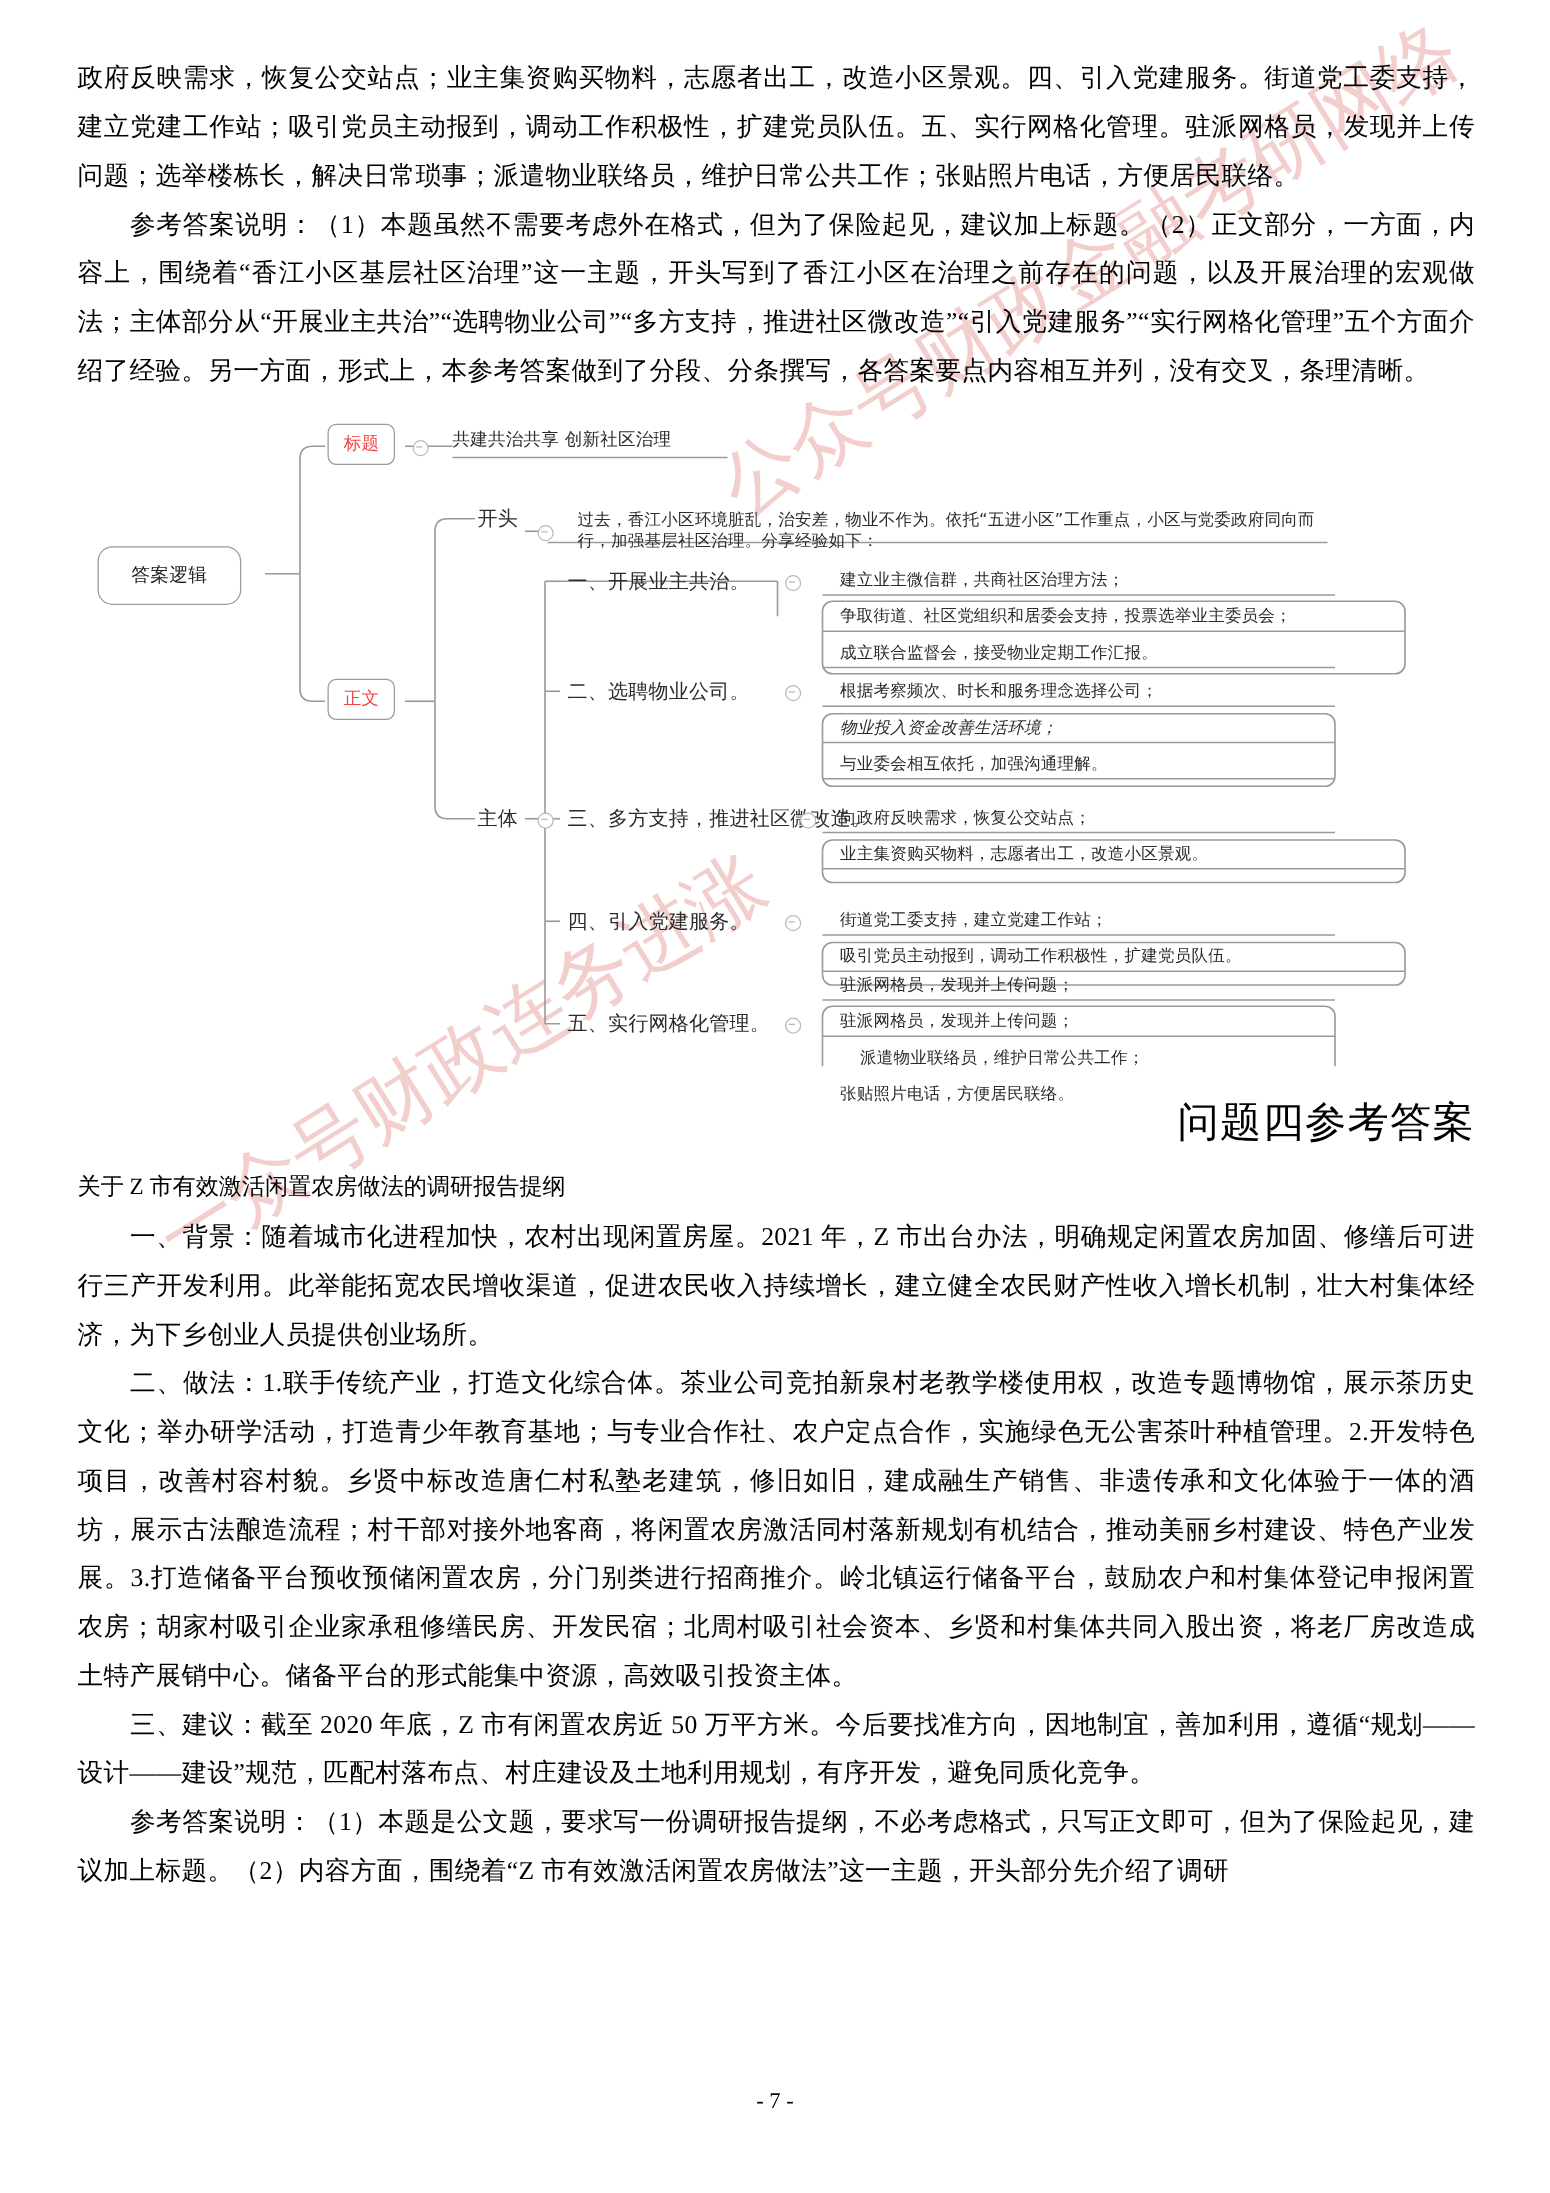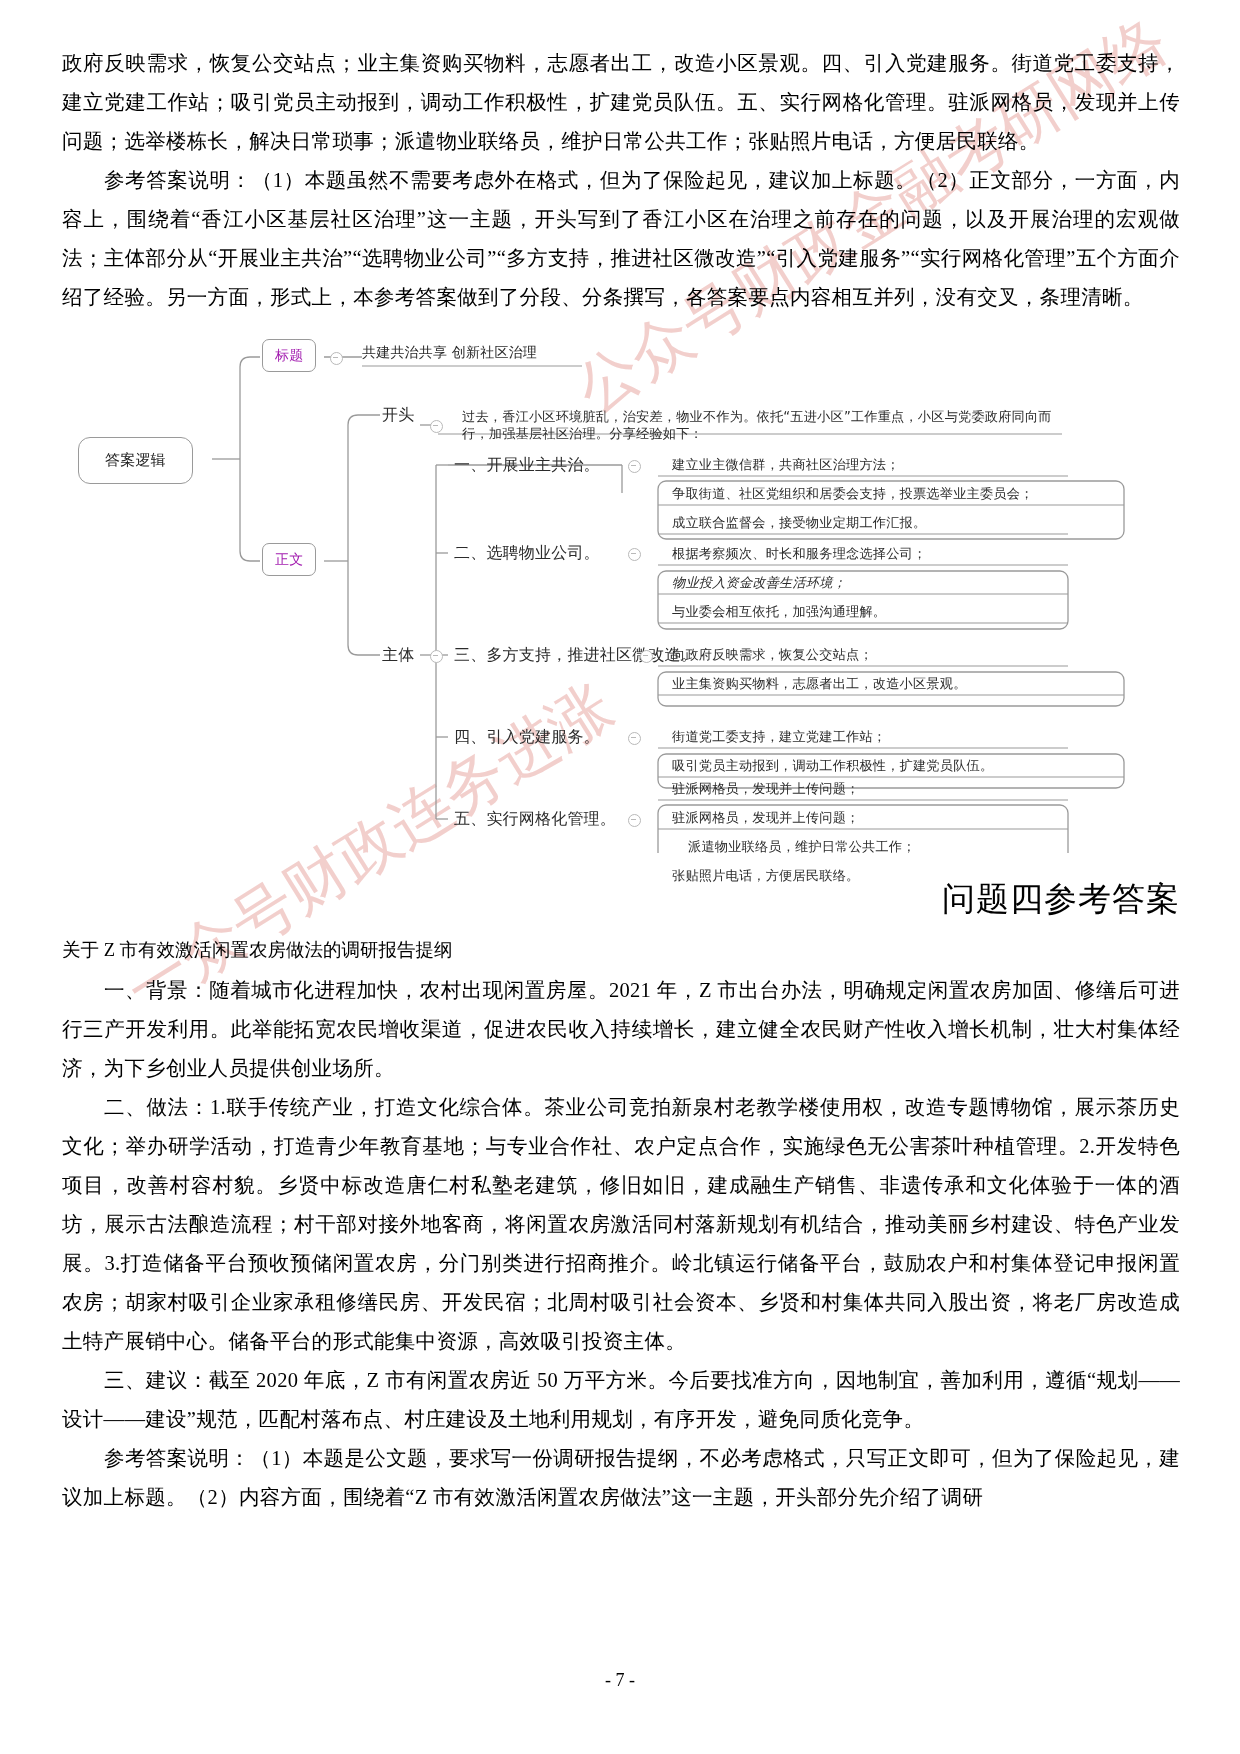--- a/index.html
+++ b/index.html
@@ -68,21 +68,21 @@
   .mm-svg {
     position: absolute;
     left: 0; top: 0;
     width: 1118px;
     height: 520px;
   }
   .mm-node {
     position: absolute;
     font-size: 13.5px;
     line-height: 19px;
-    color: #a21caf;
+    color: #ef4444;
     white-space: nowrap;
     letter-spacing: 0.2px;
   }
   .mm-root {
     border: 1.3px solid #9a9a9a;
     border-radius: 12px;
     background: #fff;
     padding: 13px 26px;
     font-size: 15px;
     color: #222;

